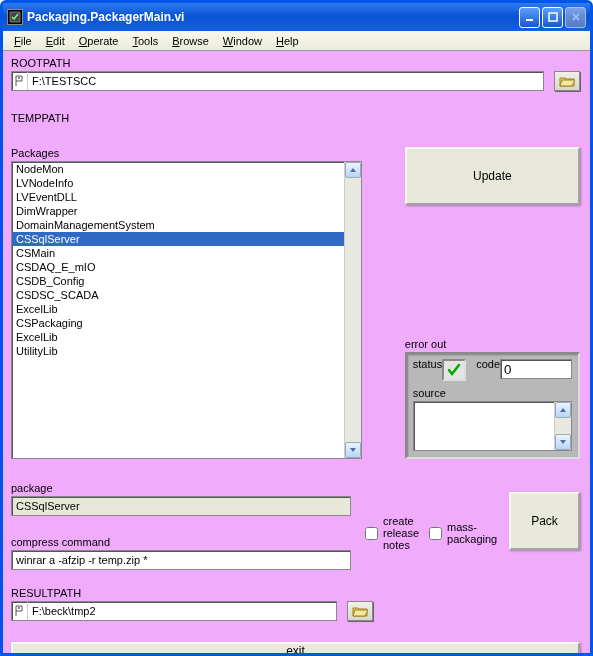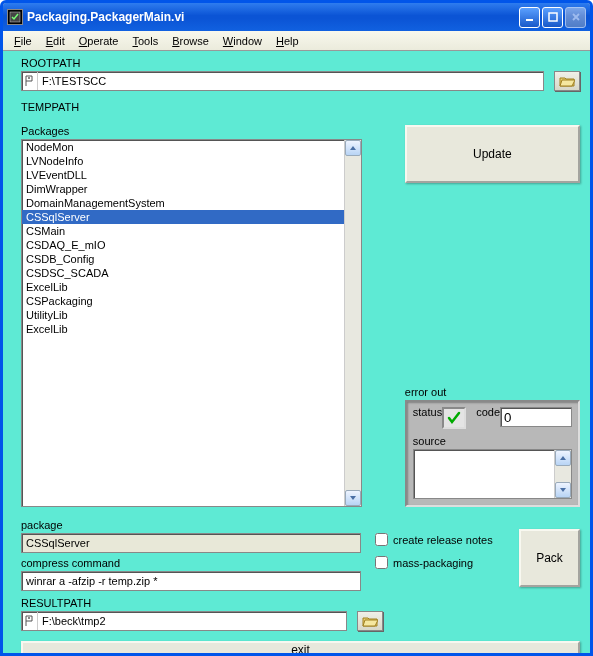--- a/index.html
+++ b/index.html
@@ -14,34 +14,34 @@
 .win-controls { display: flex; gap: 2px; }
 .win-btn { width: 21px; height: 21px; border: 1px solid #fff; border-radius: 3px; display: flex; align-items: center; justify-content: center; cursor: pointer; }
 .win-btn.min, .win-btn.max { background: linear-gradient(to bottom, #5aa0ff, #1858c9); }
 .win-btn.close { background: linear-gradient(to bottom, #b8ccee, #7d94ba); opacity: 0.6; }
 .win-btn svg { width: 12px; height: 12px; }
 
 .menubar { height: 20px; background: linear-gradient(to bottom, #f8f8ed, #ebebdc); border-bottom: 1px solid #999; display: flex; align-items: center; padding: 0 4px; font-size: 11px; }
 .menu-item { padding: 2px 7px; cursor: pointer; }
 .menu-item:first-letter { text-decoration: underline; }
 
-.content { flex: 1; background: #5eead4; padding: 6px 10px 8px 18px; display: flex; flex-direction: column; gap: 4px; overflow: hidden; }
+.content { flex: 1; background: #f0abfc; padding: 6px 10px 8px 8px; display: flex; flex-direction: column; gap: 15px; overflow: hidden; }
 
 .field-label { font-size: 11px; color: #000; margin-bottom: 2px; }
 .path-row { display: flex; align-items: center; gap: 10px; }
 .path-input { flex: 1; height: 20px; background: #fff; border: 1px solid #888; display: flex; align-items: center; box-shadow: inset 1px 1px 0 #555; }
 .path-icon { width: 16px; height: 18px; display: flex; align-items: center; justify-content: center; border-right: 1px solid #ccc; }
 .path-icon svg { width: 12px; height: 12px; }
 .path-text { flex: 1; padding: 0 4px; font-size: 11px; background: transparent; border: none; outline: none; }
 .browse-btn { width: 26px; height: 20px; background: linear-gradient(to bottom, #f0f0e8, #d8d8c8); border: 1px solid #888; box-shadow: 1px 1px 0 #666; cursor: pointer; display: flex; align-items: center; justify-content: center; }
 .browse-btn svg { width: 16px; height: 12px; }
 
 .mid-section { display: flex; gap: 14px; }
 .packages-col { width: 440px; }
-.listbox { height: 368px; background: #fff; border: 1px solid #888; box-shadow: inset 1px 1px 0 #555; position: relative; overflow: hidden; }
+.listbox { height: 298px; background: #fff; border: 1px solid #888; box-shadow: inset 1px 1px 0 #555; position: relative; overflow: hidden; }
 .listbox-inner { position: absolute; left: 0; top: 0; right: 17px; bottom: 0; overflow: hidden; }
 .list-item { padding: 0 4px; font-size: 11px; line-height: 14px; cursor: pointer; }
 .list-item.selected { background: #316ac5; color: #fff; }
 .scrollbar-v { position: absolute; right: 0; top: 0; width: 17px; height: 100%; background: #e8e8e0; border-left: 1px solid #ccc; }
 .sb-btn { width: 16px; height: 16px; background: linear-gradient(to bottom, #eef4ff, #b8d4f5); border: 1px solid #9ab; border-radius: 2px; display: flex; align-items: center; justify-content: center; }
 .sb-btn.up { position: absolute; top: 0; }
 .sb-btn.down { position: absolute; bottom: 0; }
 .sb-btn svg { width: 8px; height: 8px; }
 
 .right-col { flex: 1; display: flex; flex-direction: column; margin-left: 29px; }
@@ -53,21 +53,21 @@
 .status-box, .code-box, .source-box { display: flex; flex-direction: row; }
 .status-ind { width: 24px; height: 22px; background: #e4e4e4; border: 2px inset #ddd; display: flex; align-items: center; justify-content: center; margin-top: 1px; }
 .status-ind svg { width: 16px; height: 16px; }
 .code-input { width: 72px; height: 20px; background: #fff; border: 1px solid #888; box-shadow: inset 1px 1px 0 #555; padding: 0 3px; margin-top: 1px; }
 .source-label { margin-top: 6px; }
 .source-textarea { width: 100%; height: 50px; background: #fff; border: 1px solid #888; box-shadow: inset 1px 1px 0 #555; position: relative; margin-top: 1px; }
 .source-textarea .scrollbar-v { height: 100%; }
 
 .lower-section { display: flex; gap: 14px; margin-top: 8px; }
 .lower-left { width: 340px; }
-.lower-mid { width: 130px; padding-top: 14px; display: flex; flex-direction: column; gap: 10px; }
+.lower-mid { width: 130px; padding-top: 14px; display: flex; flex-direction: row; gap: 10px; }
 .lower-right { flex: 1; padding-top: 10px; }
 .text-input { width: 100%; height: 20px; background: #e8e8d8; border: 1px solid #888; box-shadow: inset 1px 1px 0 #555; padding: 2px 4px; font-size: 11px; }
 .text-input.white { background: #fff; }
 .checkbox-row { display: flex; align-items: center; gap: 5px; }
 .checkbox-row input { width: 13px; height: 13px; cursor: pointer; }
 
 .result-row { margin-top: 2px; }
 .result-path-row { display: flex; align-items: center; gap: 10px; width: 362px; }
 
 .exit-btn { margin-top: 6px; height: 30px; background: #e8e8dc; border: 2px outset #f8f8f0; font-size: 12px; cursor: pointer; box-shadow: 1px 1px 2px rgba(0,0,0,0.3); text-align: center; }
@@ -151,22 +151,22 @@
               <div class="list-item">LVEventDLL</div>
               <div class="list-item">DimWrapper</div>
               <div class="list-item">DomainManagementSystem</div>
               <div class="list-item selected">CSSqlServer</div>
               <div class="list-item">CSMain</div>
               <div class="list-item">CSDAQ_E_mIO</div>
               <div class="list-item">CSDB_Config</div>
               <div class="list-item">CSDSC_SCADA</div>
               <div class="list-item">ExcelLib</div>
               <div class="list-item">CSPackaging</div>
+              <div class="list-item">ExcelLib</div>
               <div class="list-item">UtilityLib</div>
-              <div class="list-item">ExcelLib</div>
             </div>
           <div class="scrollbar-v">
             <div class="sb-btn up">
                 <svg viewBox="0 0 8 8">
                   <path d="M4 2 L7 6 L1 6 Z" fill="#4a6fa5"></path>
                 </svg>
               </div>
             <div class="sb-btn down">
                 <svg viewBox="0 0 8 8">
                   <path d="M4 6 L1 2 L7 2 Z" fill="#4a6fa5"></path>
@@ -211,21 +211,21 @@
             </div>
           </div>
         </div>
       </div>
     </div>
 
     <div class="lower-section">
       <div class="lower-left">
         <div class="field-label">package</div>
         <input class="text-input" value="CSSqlServer" style="">
-        <div class="field-label" style="margin-top:4px">compress command</div>
+        <div class="field-label" style="margin-top:20px">compress command</div>
         <input class="text-input white" value="winrar a -afzip -r temp.zip *" style="">
       </div>
       <div class="lower-mid">
         <label class="checkbox-row">
           <input type="checkbox" style="">
           <span>create release notes</span>
         </label>
         <label class="checkbox-row">
           <input type="checkbox" style="">
           <span>mass-packaging</span>

